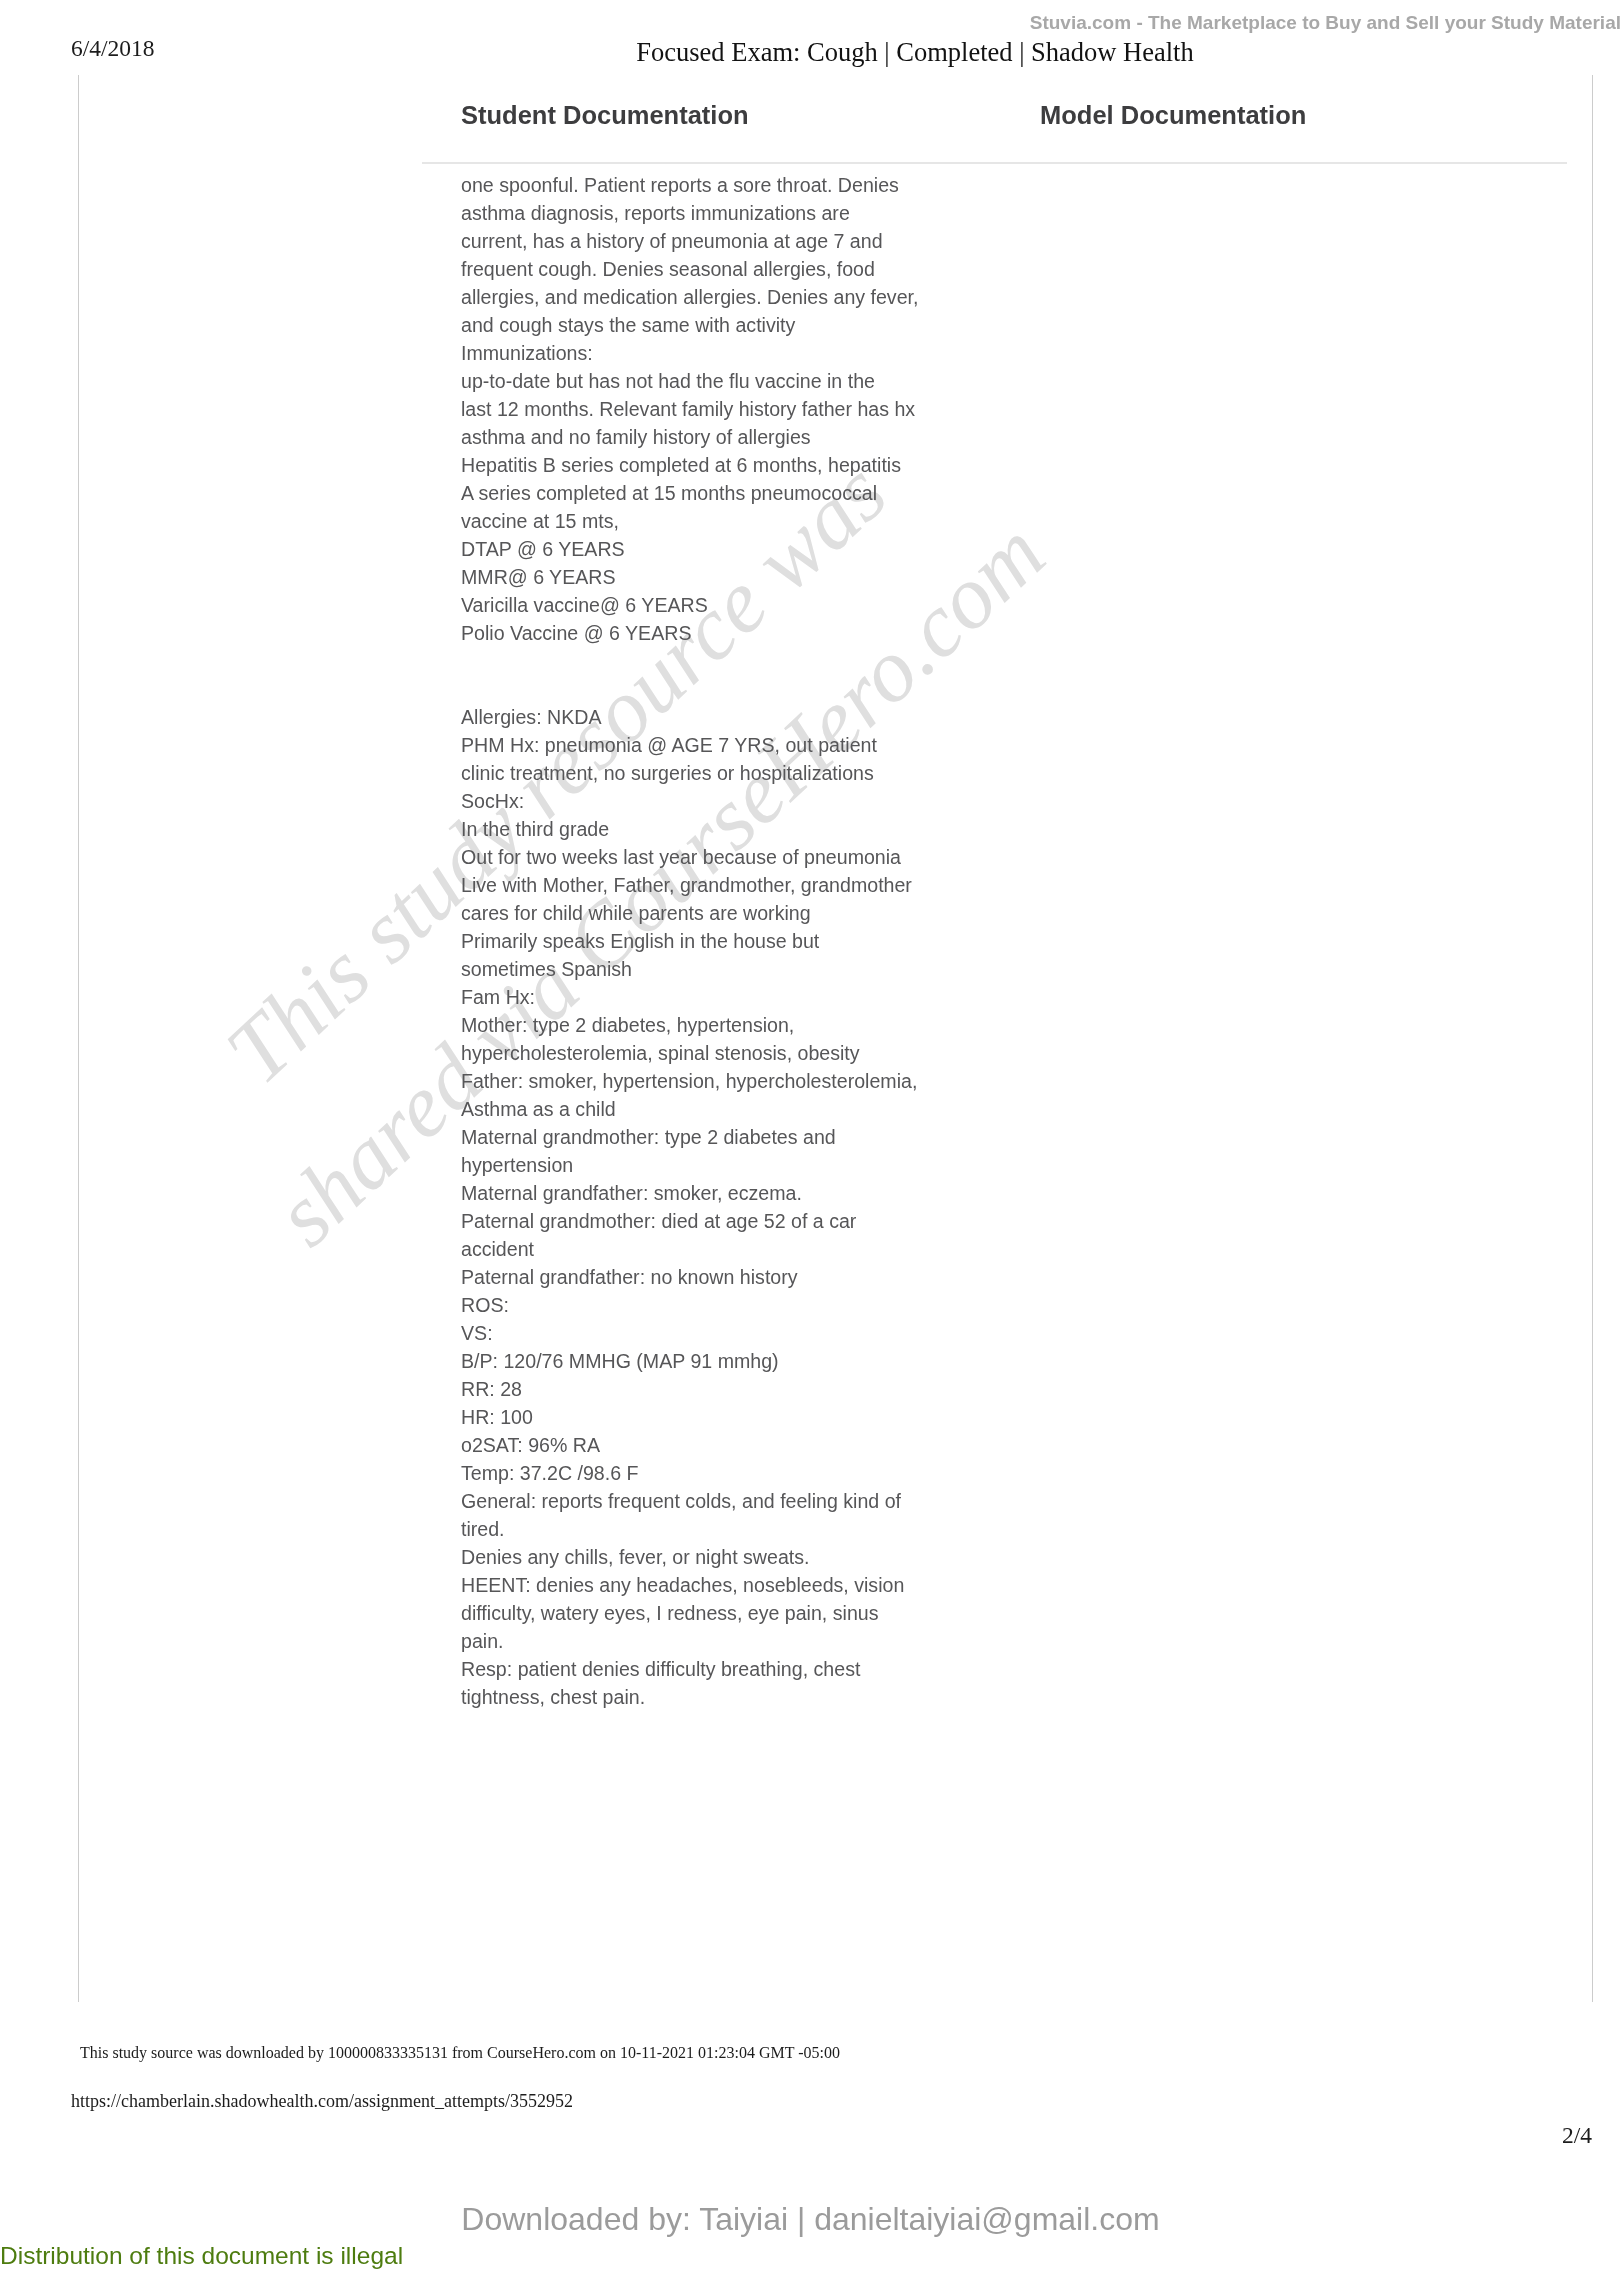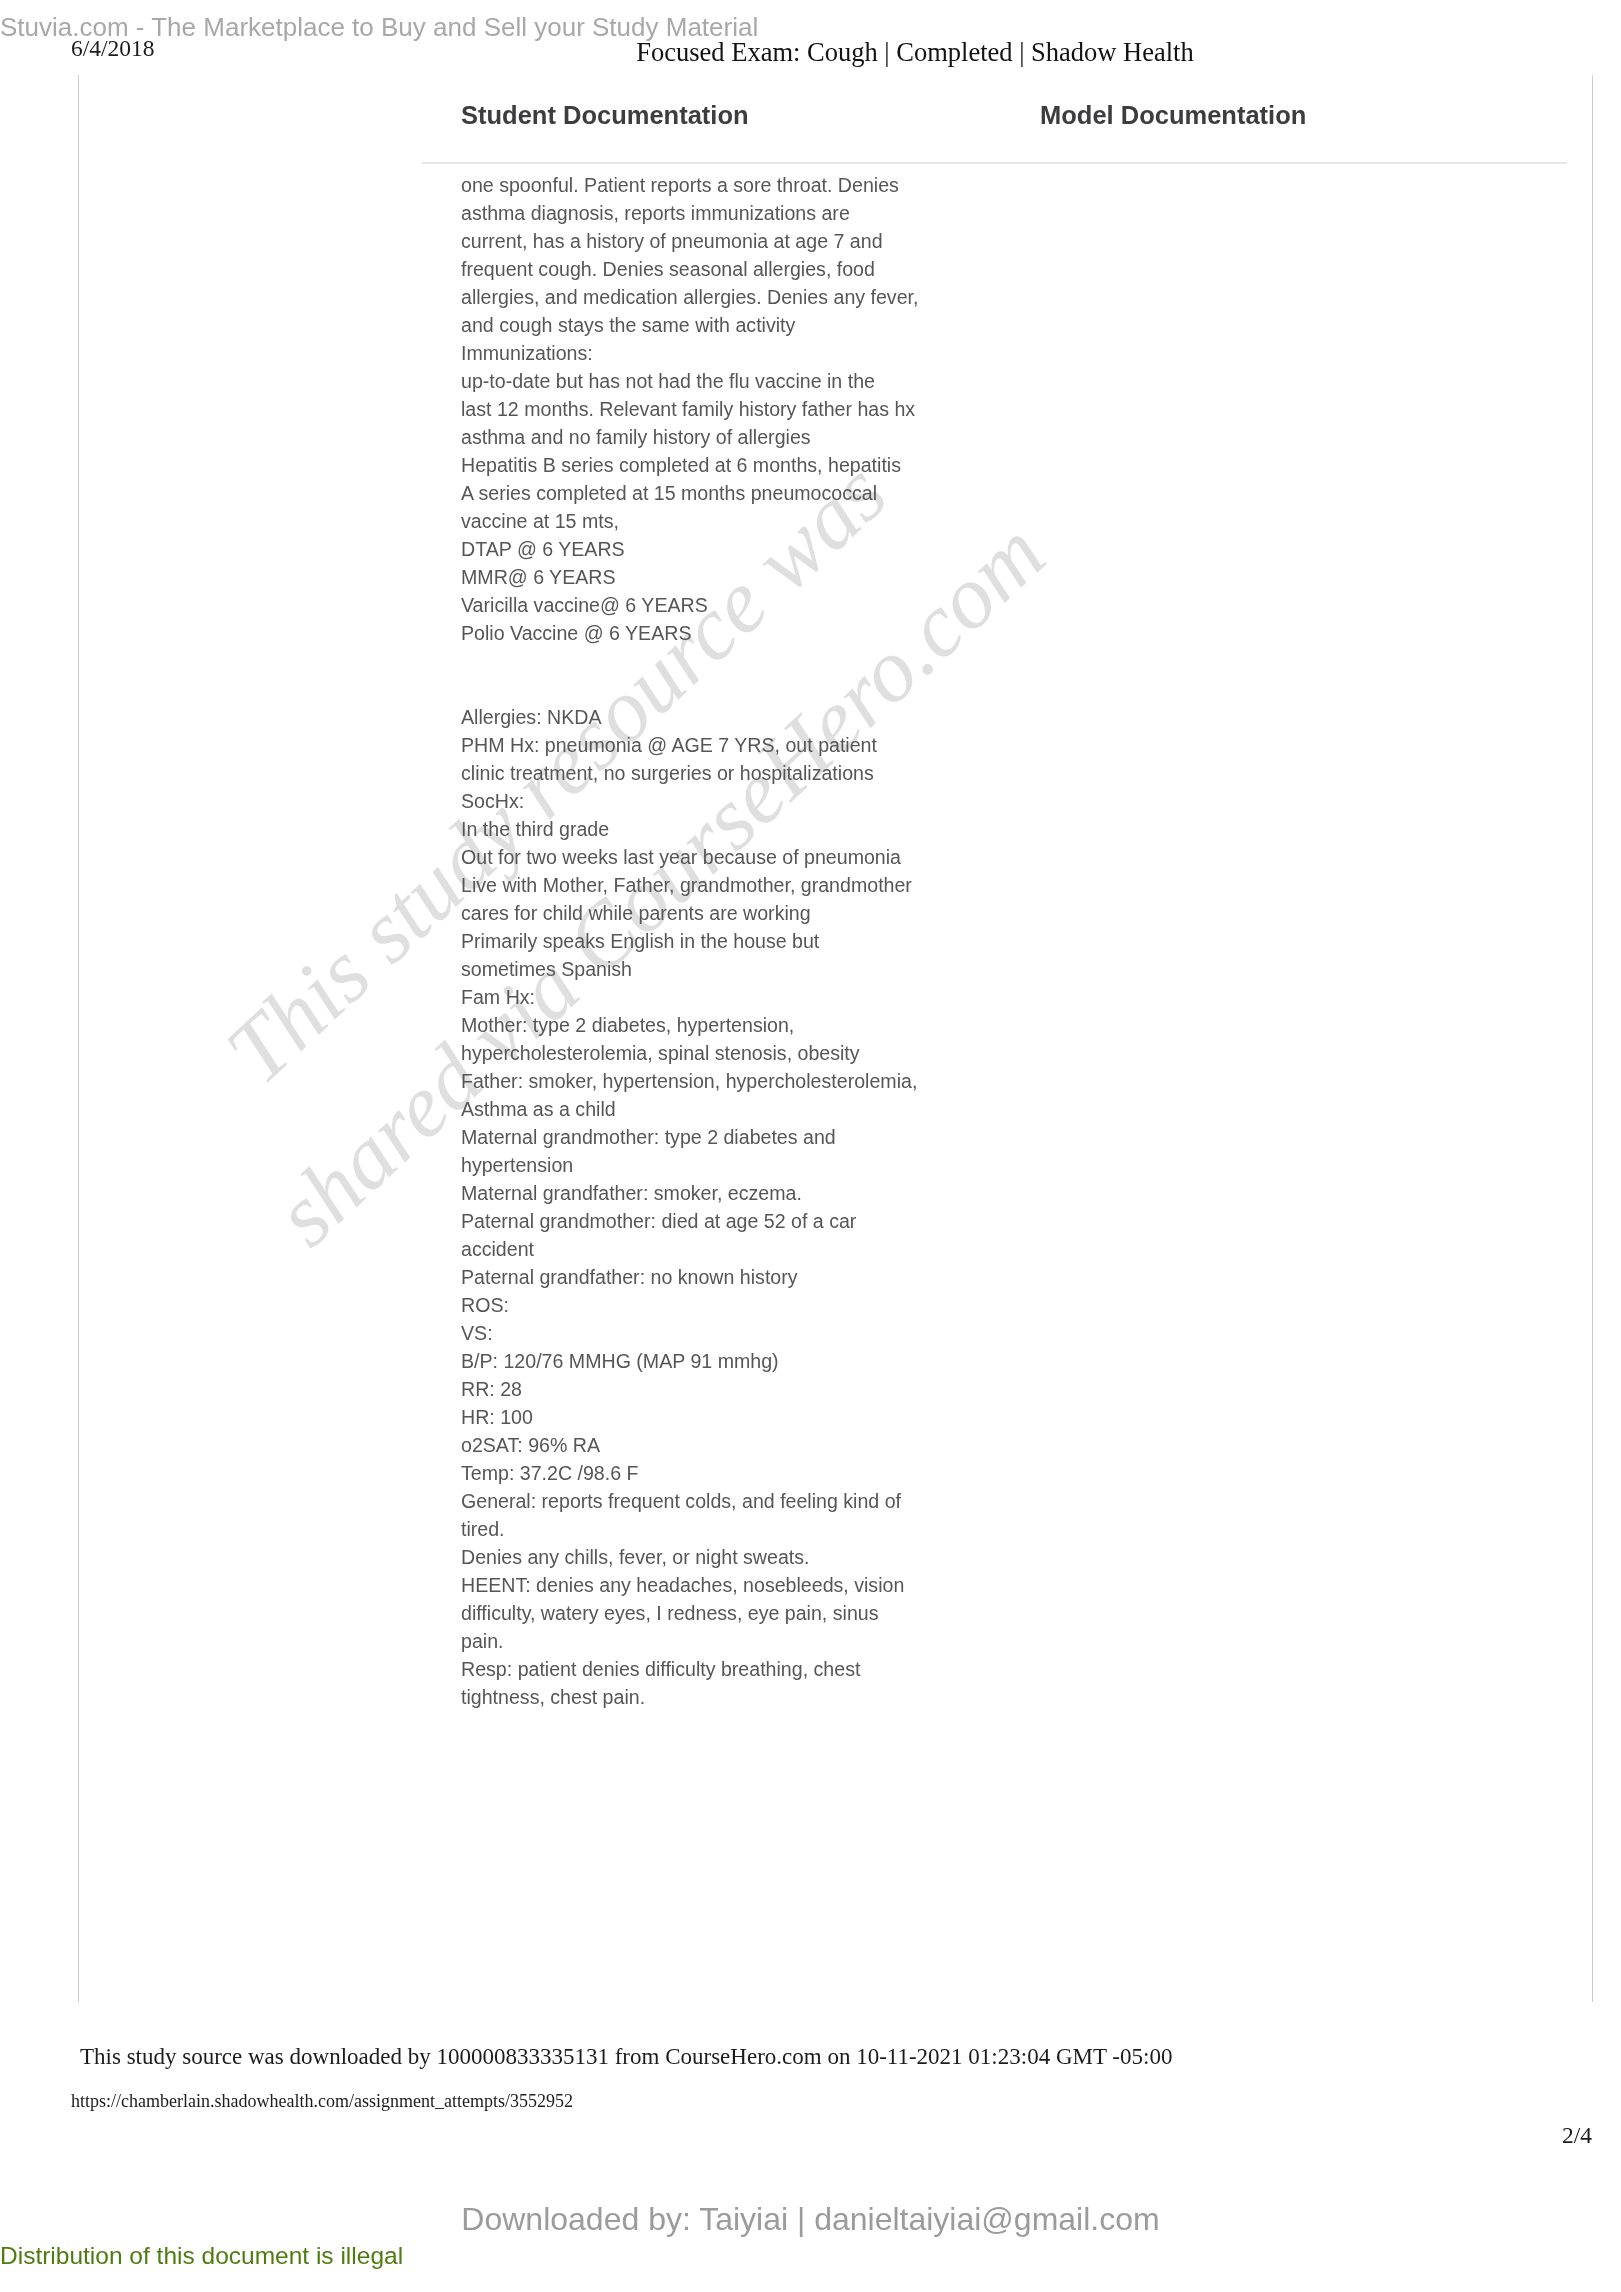--- a/index.html
+++ b/index.html
@@ -16,25 +16,26 @@
     left: 71px; top: 35px;
     font-family: "Liberation Serif", serif;
     font-size: 23.5px;
     color: #1c1c1c;
     z-index: 2;
   }
   .site-header {
     position: absolute;
     left: 0; top: 11.8px;
     width: 100%;
-    text-align: left;
+    text-align: right;
     font-family: "Liberation Sans", sans-serif;
-    font-size: 26px;
+    font-size: 19px;
     color: #a8a8a8;
     z-index: 2;
+    font-weight: bold;
   }
   .doc-title {
     position: absolute;
     left: 915px; top: 37px;
     transform: translateX(-50%);
     white-space: nowrap;
     font-family: "Liberation Serif", serif;
     font-size: 26.5px;
     color: #121212;
     z-index: 2;
@@ -84,21 +85,21 @@
     width: 578px;
     font-size: 19.6px;
     line-height: 28px;
     color: #565658;
     white-space: pre-line;
   }
   .footer-note {
     position: absolute;
     left: 80px; top: 2044px;
     font-family: "Liberation Serif", serif;
-    font-size: 23px;
+    font-size: 16px;
     color: #1c1c1c;
     z-index: 2;
   }
   .url-1 {
     position: absolute;
     left: 71px; top: 2091px;
     font-family: "Liberation Serif", serif;
     font-size: 18px;
     color: #1c1c1c;
     text-decoration: none;

